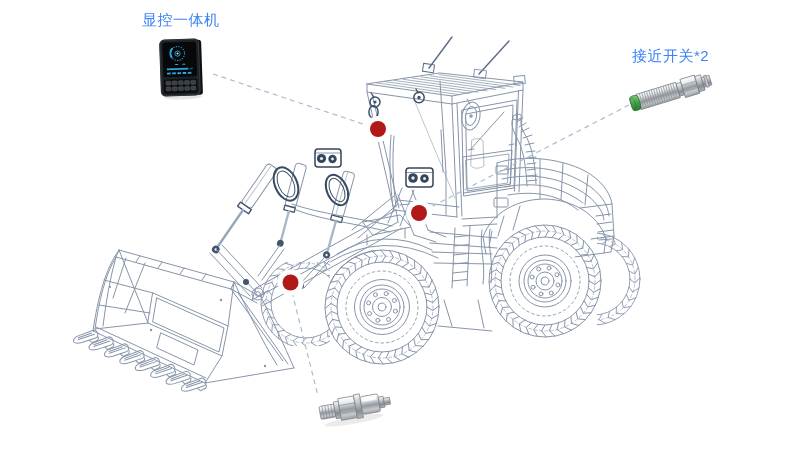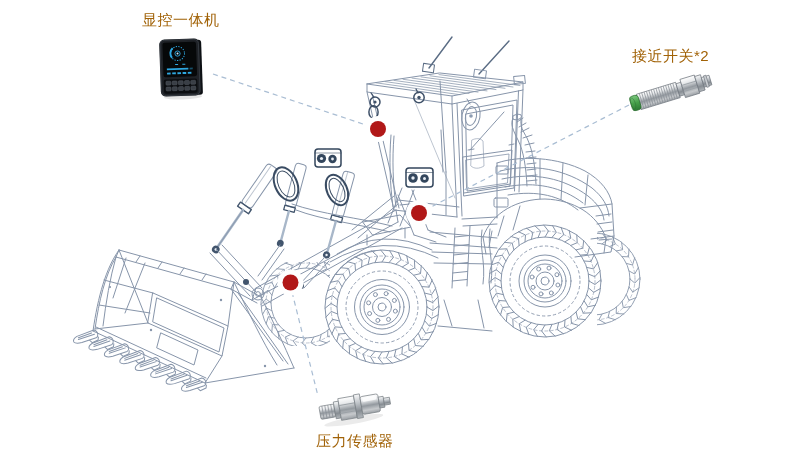--- a/index.html
+++ b/index.html
@@ -1,19 +1,19 @@
 <!DOCTYPE html>
 <html><head>
 <meta charset="utf-8">
 <style>
   html,body{margin:0;padding:0;background:#fff;}
   .stage{position:relative;width:800px;height:454px;background:#ffffff;overflow:hidden;
          font-family:"Liberation Sans","DejaVu Sans",sans-serif;}
   .stage svg.full{position:absolute;left:0;top:0;}
-  .label{position:absolute;font-size:15px;letter-spacing:0.5px;color:#a16207;white-space:nowrap;}
+  .label{position:absolute;font-size:15px;letter-spacing:0.5px;color:#3b82f6;white-space:nowrap;}
   .label.l1{left:142px;top:11px;}
   .label.l2{left:632px;top:47px;text-align:right;}
   .label.l3{left:316px;top:432px;}
 </style>
 </head>
 <body>
 
 <div class="stage">
 
 <svg class="full" width="800" height="454" viewBox="0 0 800 454">
@@ -540,15 +540,14 @@
     <rect x="36" y="-12" width="6" height="24" fill="url(#metal2)" stroke="#777d83" stroke-width="0.7"></rect>
     <rect x="42" y="-9" width="18" height="18" rx="2" fill="url(#metal)" stroke="#777d83" stroke-width="0.7"></rect>
     <rect x="44" y="-7.5" width="14" height="4" rx="1.5" fill="#ffffff" opacity="0.75" stroke="none"></rect>
     <rect x="60" y="-5.5" width="5" height="11" fill="url(#metal2)" stroke="#777d83" stroke-width="0.7"></rect>
     <rect x="65" y="-3.5" width="6" height="7" fill="url(#metal2)" stroke="#777d83" stroke-width="0.7"></rect>
   </g>
 </svg>
 
 <div class="label l1">显控一体机</div>
 <div class="label l2">接近开关*2</div>
-<div class="label l3">压力传感器</div>
 
 </div>
 
 </body></html>

